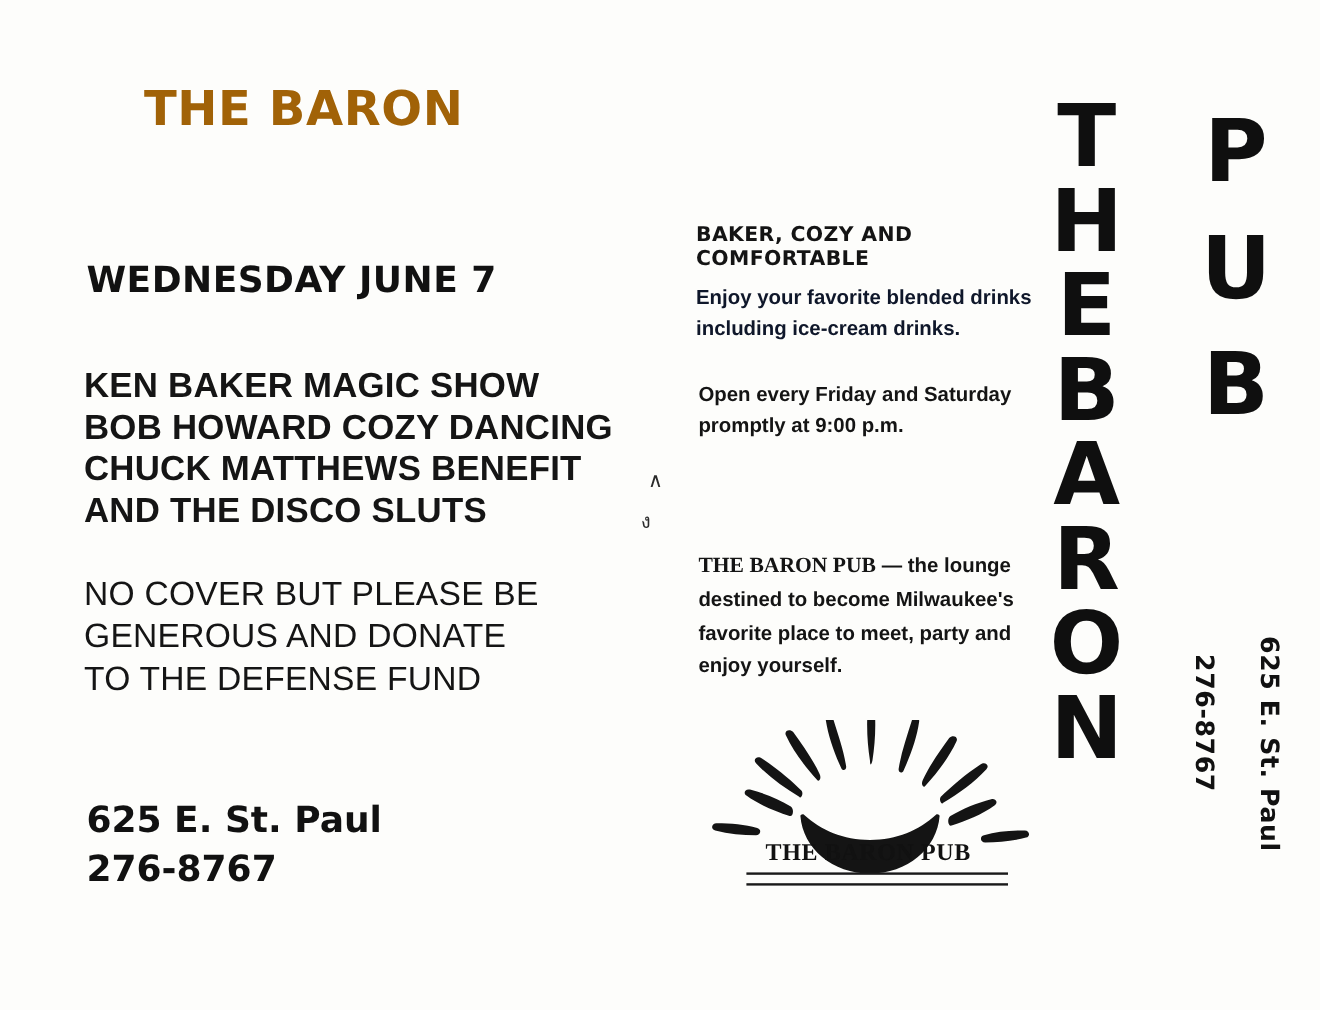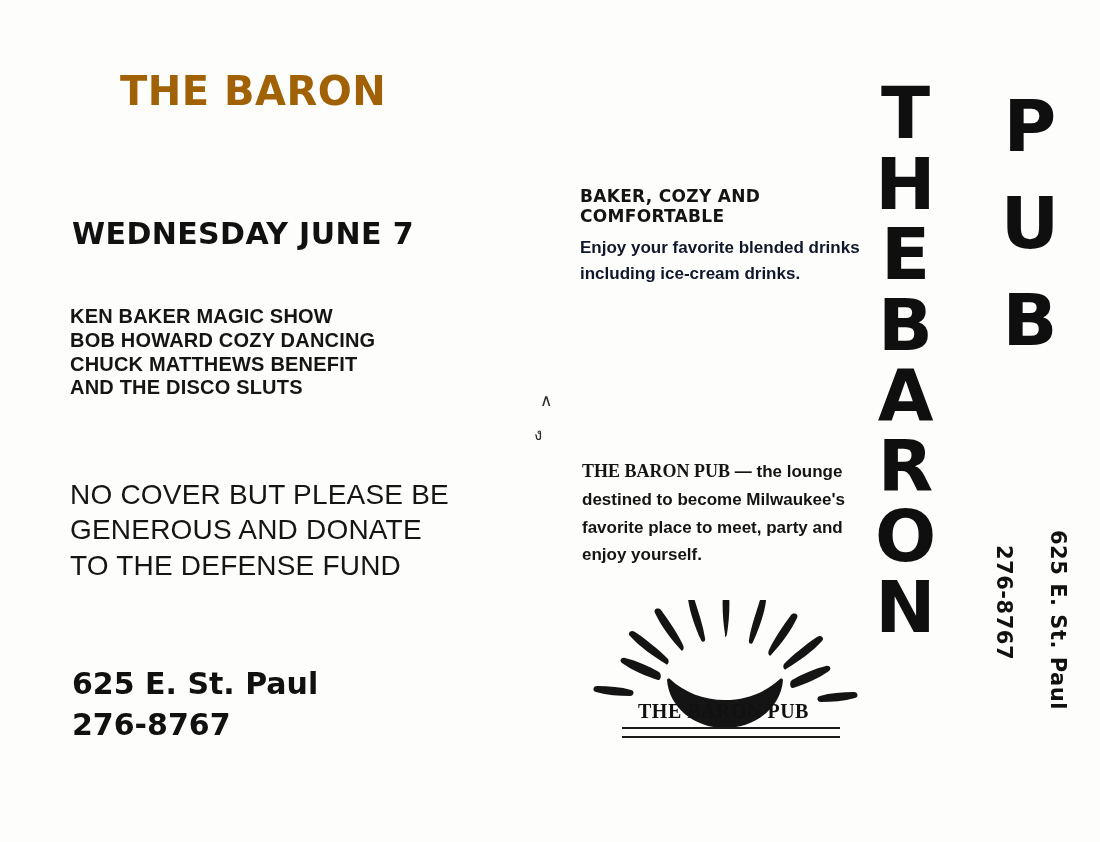--- a/index.html
+++ b/index.html
@@ -61,21 +61,21 @@
     color: #111;
     font-family: "DejaVu Sans", sans-serif;
   }
   .lineup {
     position: absolute;
     left: 70px;
     top: 305px;
     width: 470px;
   }
   .lineup div {
-    font-size: 20px;
+    font-size: 29px;
     font-weight: 700;
     line-height: 1.19;
     letter-spacing: 0.2px;
     color: #151515;
     font-family: "Liberation Sans", sans-serif;
   }
   .cover-note {
     position: absolute;
     left: 70px;
     top: 477px;
@@ -268,20 +268,21 @@
       <div>276-8767</div>
     </div>
   </div>
 
   <div class="stray-mark" id="mark-a">∧</div>
   <div class="stray-mark" id="mark-b">ง</div>
 
   <div class="mid-panel">
     <div class="mid-head">BAKER, COZY AND COMFORTABLE</div>
     <div class="mid-para-1">Enjoy your favorite blended drinks including ice-cream drinks.</div>
+    <div class="mid-para-2">Open every Friday and Saturday promptly at 9:00 p.m.</div>
 
     <div class="mid-para-3">
       <span class="bold-serif">THE BARON PUB</span><span> — the lounge destined to become Milwaukee's favorite place to meet, party and enjoy yourself.</span>
     </div>
 
     <div class="sun-logo">
       <svg viewBox="0 0 310 130" width="310" height="130" aria-hidden="true">
         <g fill="#141414">
           <path d="M155 128c-31 0-56-21-58-48 0-1 2-2 3-1 14 13 33 21 55 21s41-8 55-21c1-1 3 0 3 1-2 27-27 48-58 48z"></path>
           <g stroke="#141414" stroke-width="0">

